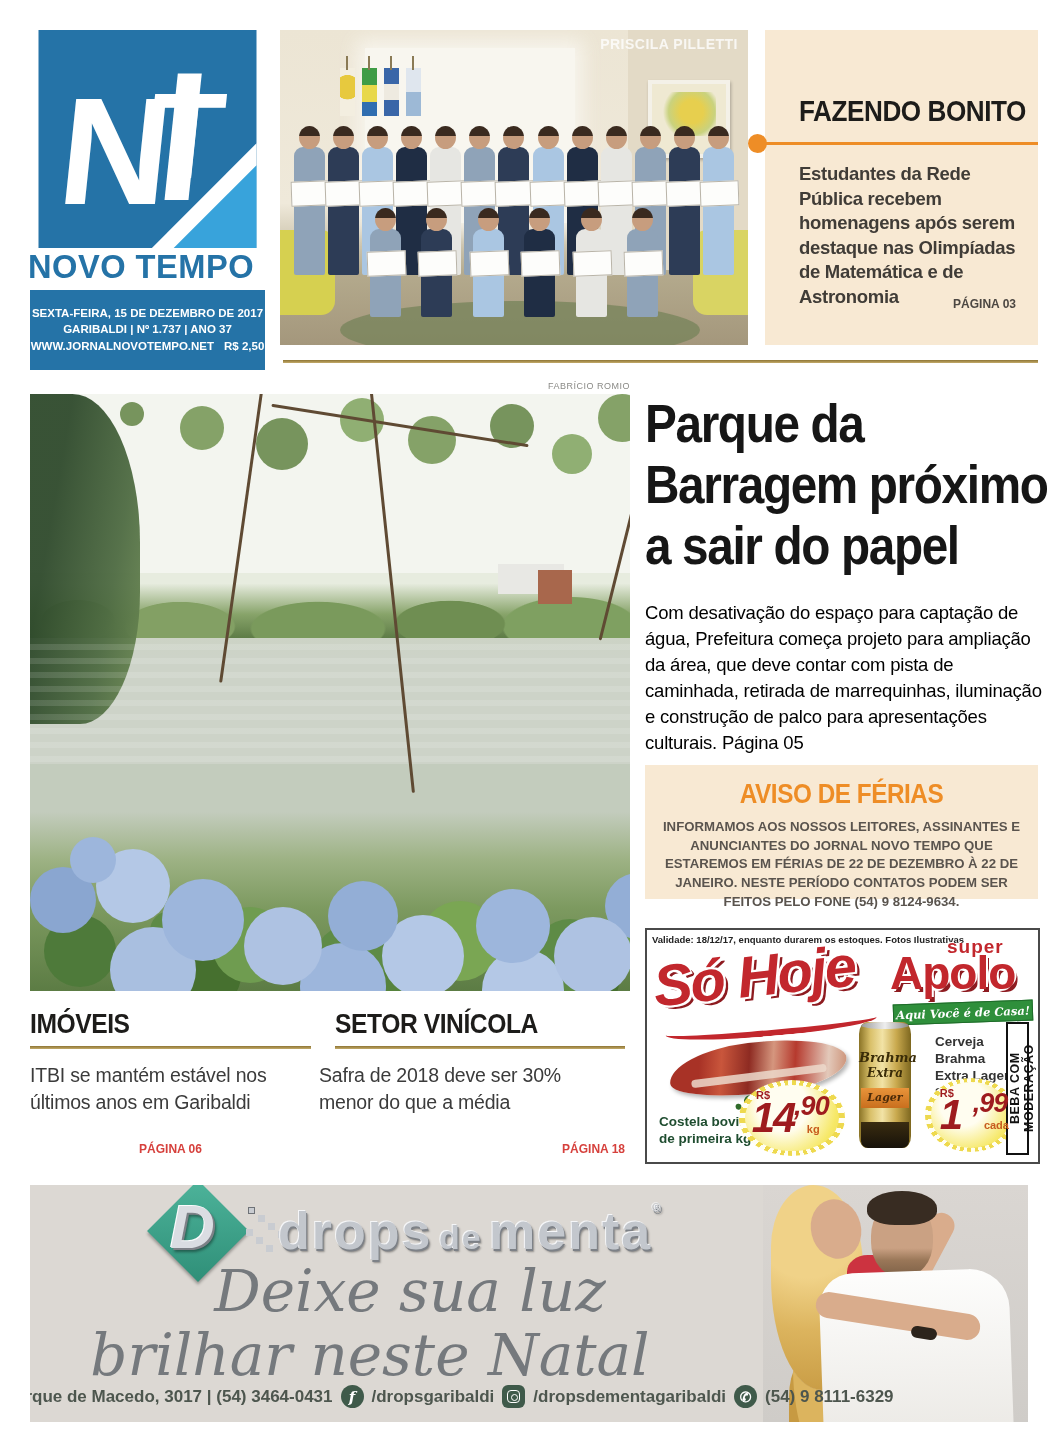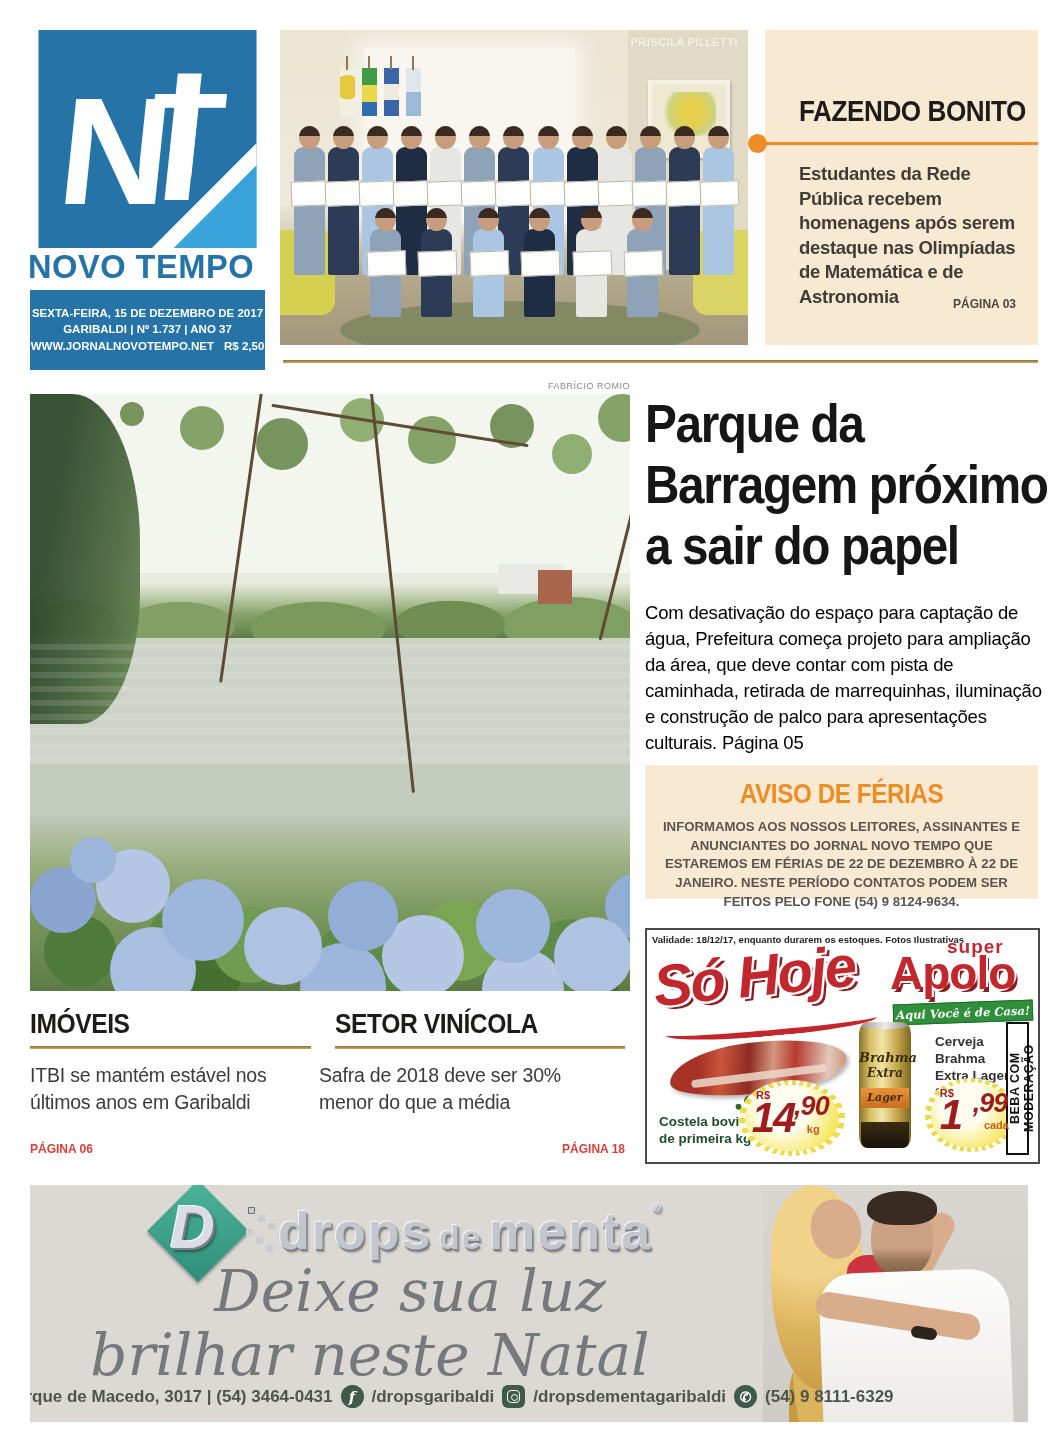--- a/index.html
+++ b/index.html
@@ -36,21 +36,21 @@
   .fig { position:relative; width:31px; height:128px; border-radius:9px 9px 2px 2px; background:#2d3c56; }
   .crowd-front .fig { height:88px; }
   .fig::before { content:""; position:absolute; top:-21px; left:5px; width:21px; height:23px; border-radius:50%; background:linear-gradient(180deg,#3a2a1f 0 42%,#c79d7e 43%); }
   .fig::after { content:""; position:absolute; top:34px; left:-3px; width:37px; height:23px; background:#fdfdfb; border:1px solid #b9b4a8; transform:rotate(-2deg); }
   .crowd-front .fig::after { top:22px; }
   .fig:nth-child(5n+1) { background:#8fa3b8; }
   .fig:nth-child(5n+2) { background:#2d3c56; }
   .fig:nth-child(5n+3) { background:#aac6e2; }
   .fig:nth-child(5n+4) { background:#1f2d44; }
   .fig:nth-child(5n+5) { background:#e6e6e2; }
-  .credit { color:#fff; font-size:11px; letter-spacing:.5px; font-weight:normal; }
+  .credit { color:#fff; font-size:14px; letter-spacing:.5px; font-weight:bold; }
   .credit-top { position:absolute; right:10px; top:6px; opacity:.8; }
 
   
   .top-story { left:765px; top:30px; width:273px; height:315px; background:#f8e9d3; }
   .ts-title { position:absolute; left:34px; top:64px; font-size:30px; font-weight:bold; color:#1d1c1a; letter-spacing:-.5px; transform:scaleX(.87); transform-origin:left; white-space:nowrap; }
   .ts-rule { position:absolute; left:0; top:112px; width:100%; height:3px; background:#ee8d26; }
   .ts-dot { position:absolute; left:-17px; top:104px; width:19px; height:19px; border-radius:50%; background:#ee8d26; }
   .ts-summary { position:absolute; left:34px; top:132px; width:228px; font-size:18.5px; font-weight:bold; color:#403c37; line-height:1.33; letter-spacing:-.3px; }
   .ts-page { position:absolute; right:22px; bottom:34px; font-size:12px; font-weight:bold; color:#4c4742; }
 
@@ -304,21 +304,21 @@
         <span class="unit">cada</span>
       </div>
     </div>
     <div class="ap-warning">BEBA COM MODERAÇÃO</div>
   </section>
 
   <div class="brief">
     <h3 class="abs br-title" style="left:30px;top:1008px;">IMÓVEIS</h3>
     <div class="abs br-rule" style="left:30px;top:1046px;width:281px;"></div>
     <p class="abs br-summary" style="left:30px;top:1062px;width:260px;">ITBI se mantém estável nos últimos anos em Garibaldi</p>
-    <div class="abs br-page" style="left:30px;top:1142px;width:281px;text-align:left;">PÁGINA 06</div>
+    <div class="abs br-page" style="left:30px;top:1142px;width:281px;text-align:center;">PÁGINA 06</div>
   </div>
   <div class="brief">
     <h3 class="abs br-title" style="left:335px;top:1008px;">SETOR VINÍCOLA</h3>
     <div class="abs br-rule" style="left:335px;top:1046px;width:290px;"></div>
     <p class="abs br-summary" style="left:319px;top:1062px;width:250px;">Safra de 2018 deve ser 30% menor do que a média</p>
     <div class="abs br-page" style="left:335px;top:1142px;width:290px;text-align:right;">PÁGINA 18</div>
   </div>
 
   <section class="abs drops">
     <div class="dp-couple">

